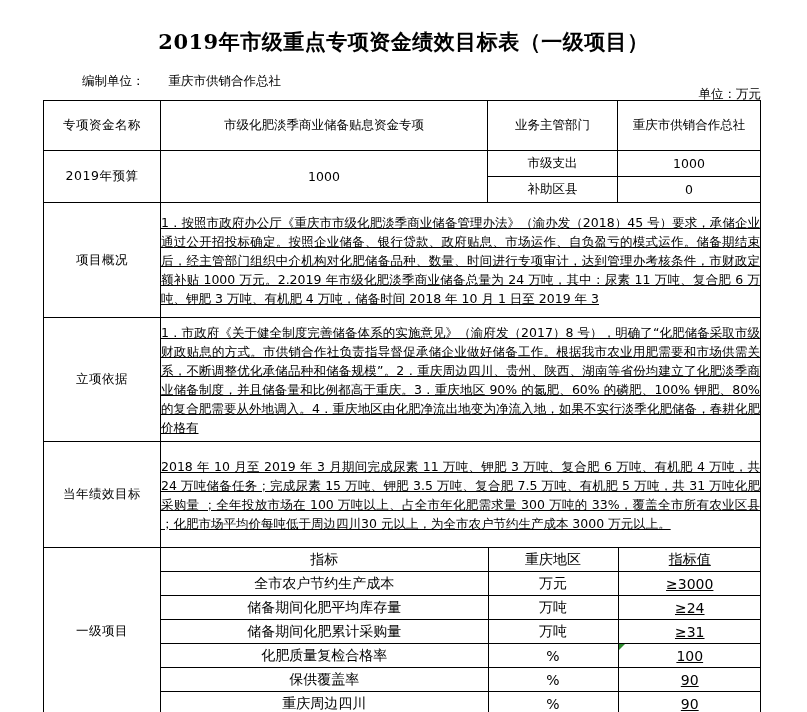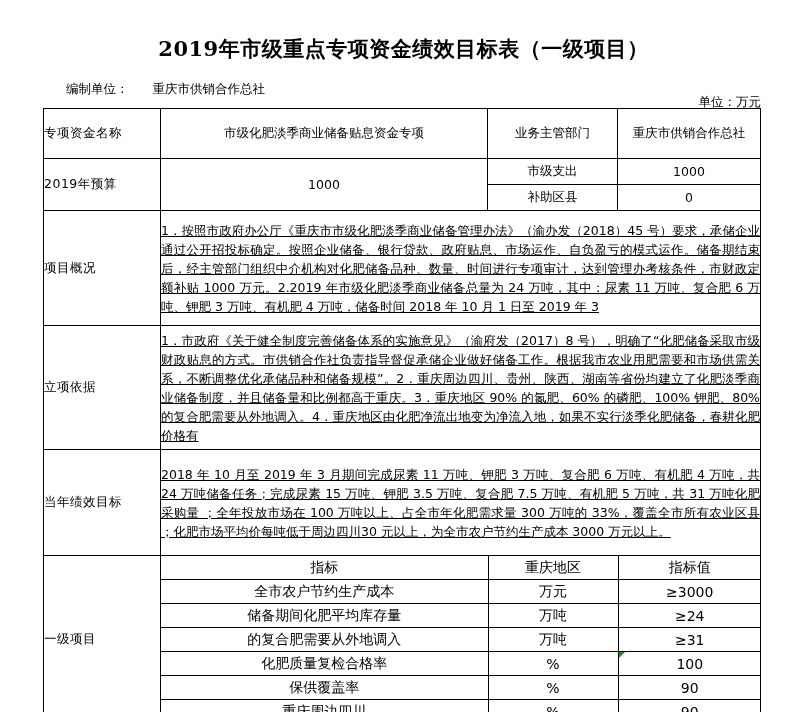--- a/index.html
+++ b/index.html
@@ -20,32 +20,33 @@
     height: 712px;
     box-sizing: border-box;
   }
 
   
   .doc-title {
     text-align: center;
     font-size: 21px;
     font-weight: bold;
     letter-spacing: 0.5px;
-    margin: 15px;
+    margin: 8px;
     padding-top: 20px;
     font-family: "DejaVu Serif", "Liberation Serif", serif;
   }
 
   
   .meta-row {
     position: relative;
     height: 26px;
     margin-top: 14px;
     padding: 0 46px 0 44px;
     font-size: 12.5px;
+    margin-left: 16px;
   }
   .meta-left {
     position: absolute;
     left: 66px;
     top: 3px;
     white-space: nowrap;
   }
   .meta-left .meta-label { margin-right: 24px; }
   .meta-right {
     position: absolute;
@@ -65,20 +66,21 @@
     table-layout: fixed;
   }
   table.main td {
     border: 1px solid #000000;
     padding: 0;
     vertical-align: middle;
     font-size: 12.5px;
   }
   .c-center { text-align: center; margin-top: 48px; }
   .lbl {
+    text-align: center;
     font-size: 13px;
     letter-spacing: 0.5px;
   }
 
   
   .para {
     text-align: justify;
     text-justify: inter-ideograph;
     padding: 10px 9px 10px 10px;
     line-height: 1.52;
@@ -96,21 +98,21 @@
   table.ind td {
     border: 1px solid #000000;
     border-top: none;
     border-left: none;
     text-align: center;
     font-size: 14px;
     height: 23px;
     padding: 0;
   }
   table.ind tr:first-child td { border-top: none; }
-  table.ind td:last-child { border-right: none; }
+  table.ind td:last-child { border-right: none; text-decoration: underline; }
   table.ind tr:last-child td { border-bottom: none; }
   .ind-head td { font-size: 13px; height: 26px; }
 
   
   .cmt-cell { position: relative; }
   .cmt-mark {
     position: absolute;
     top: 0;
     left: 0;
     width: 0;
@@ -199,21 +201,21 @@
                   <td>≥3000</td>
                 </tr>
 
                 <tr>
                   <td>储备期间化肥平均库存量</td>
                   <td>万吨</td>
                   <td>≥24</td>
                 </tr>
 
                 <tr>
-                  <td>的复合肥需要从外地调入</td>
+                  <td>储备期间化肥累计采购量</td>
                   <td>万吨</td>
                   <td>≥31</td>
                 </tr>
 
                 <tr>
                   <td>化肥质量复检合格率</td>
                   <td>%</td>
                   <td class="cmt-cell"><span class="cmt-mark"></span><span>100</span></td>
                 </tr>
 

